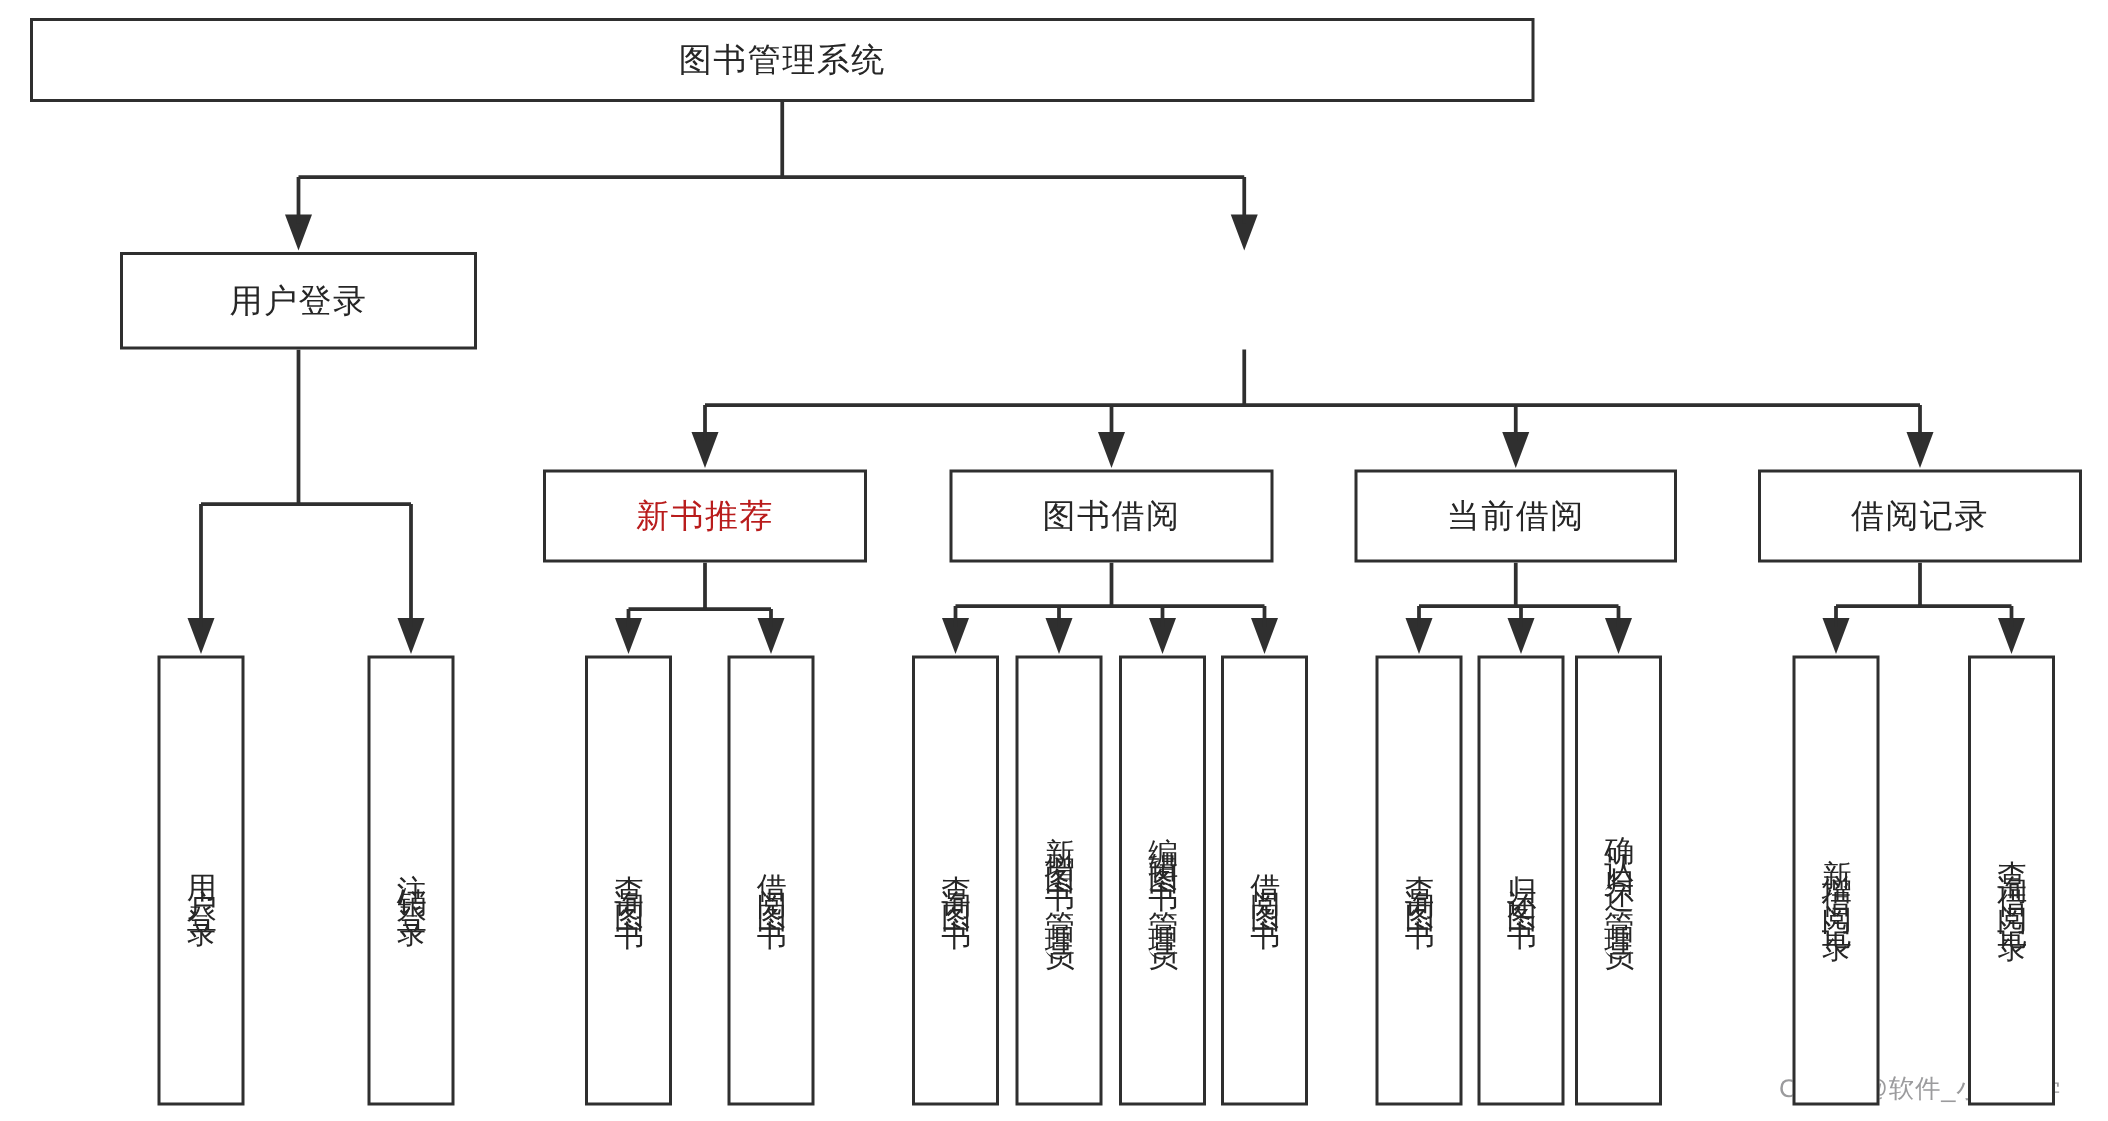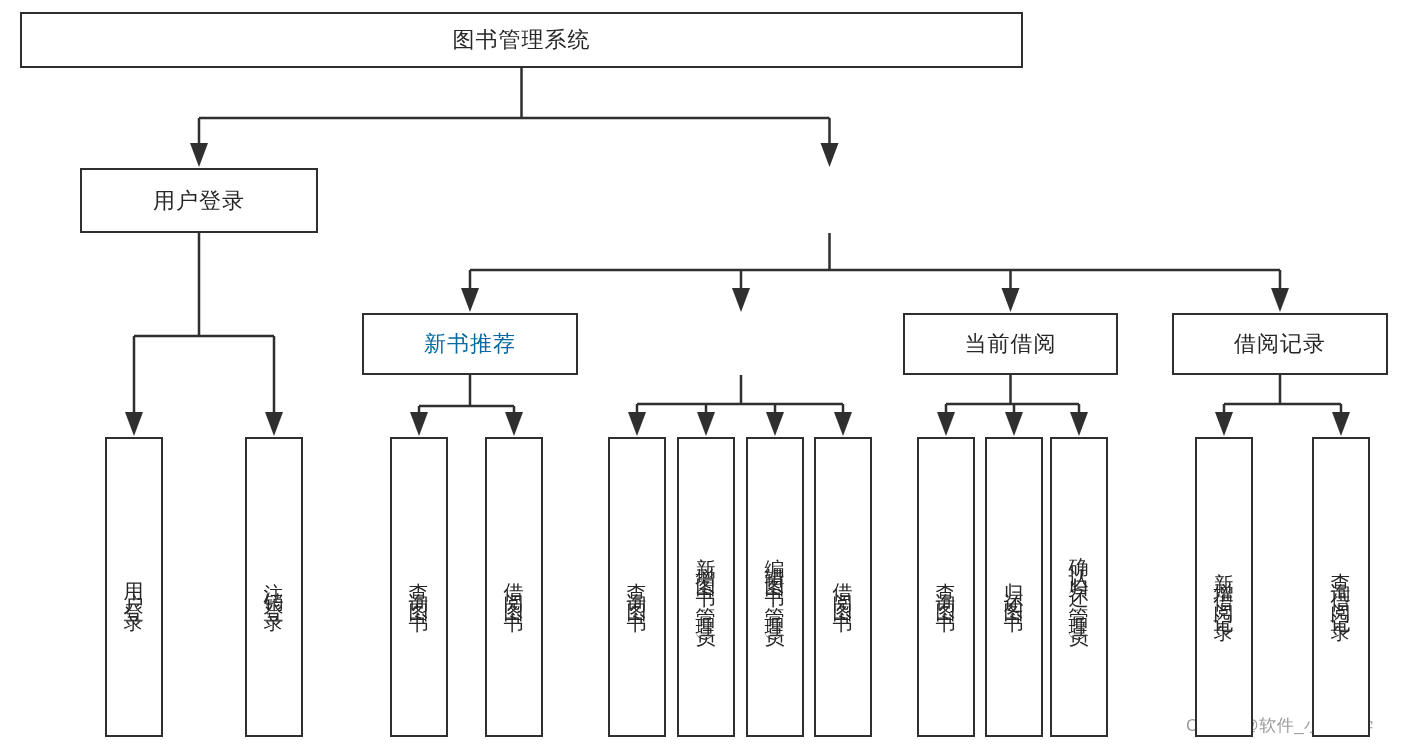--- a/index.html
+++ b/index.html
@@ -59,22 +59,25 @@
       <polygon points="1332,412 1350,412 1341,436" fill="#2f2f2f"></polygon>
       <path d="M 1280 375 V 404 M 1224 404 H 1341 M 1224 404 V 418 M 1341 404 V 418 " fill="none" stroke="#2f2f2f" stroke-width="2.5"></path>
     </svg>
   <div class="watermark" style="color: rgb(155, 155, 157);">CSDN @软件_小贺同学</div>
 <div class="node h" style="left: 20px; top: 12px; width: 1003px; height: 56px; border-color: rgb(47, 47, 47); background: rgb(255, 255, 255); color: rgb(38, 38, 38);">
       <span>图书管理系统</span>
     </div>
     <div class="node h" style="left: 80px; top: 168px; width: 238px; height: 65px; border-color: rgb(47, 47, 47); background: rgb(255, 255, 255); color: rgb(38, 38, 38);">
       <span>用户登录</span>
     </div>
-    <div class="node h" style="left: 362px; top: 313px; width: 216px; height: 62px; border-color: rgb(47, 47, 47); background: rgb(255, 255, 255); color: #0369a1;">
+    <div class="node h" style="left: 362px; top: 313px; width: 216px; height: 62px; border-color: rgb(47, 47, 47); background: rgb(255, 255, 255); color: #b91c1c;">
       <span>新书推荐</span>
+    </div>
+    <div class="node h" style="left: 633px; top: 313px; width: 216px; height: 62px; border-color: rgb(47, 47, 47); background: rgb(255, 255, 255); color: rgb(38, 38, 38);">
+      <span>图书借阅</span>
     </div>
     <div class="node h" style="left: 903px; top: 313px; width: 215px; height: 62px; border-color: rgb(47, 47, 47); background: rgb(255, 255, 255); color: rgb(38, 38, 38);">
       <span>当前借阅</span>
     </div>
     <div class="node h" style="left: 1172px; top: 313px; width: 216px; height: 62px; border-color: rgb(47, 47, 47); background: rgb(255, 255, 255); color: rgb(38, 38, 38); justify-content: center;">
       <span>借阅记录</span>
     </div>
     <div class="node v" style="left: 105px; top: 437px; width: 58px; height: 300px; border-color: rgb(47, 47, 47); background: rgb(255, 255, 255); color: rgb(38, 38, 38);">
       <span>用户登录</span>
     </div>

